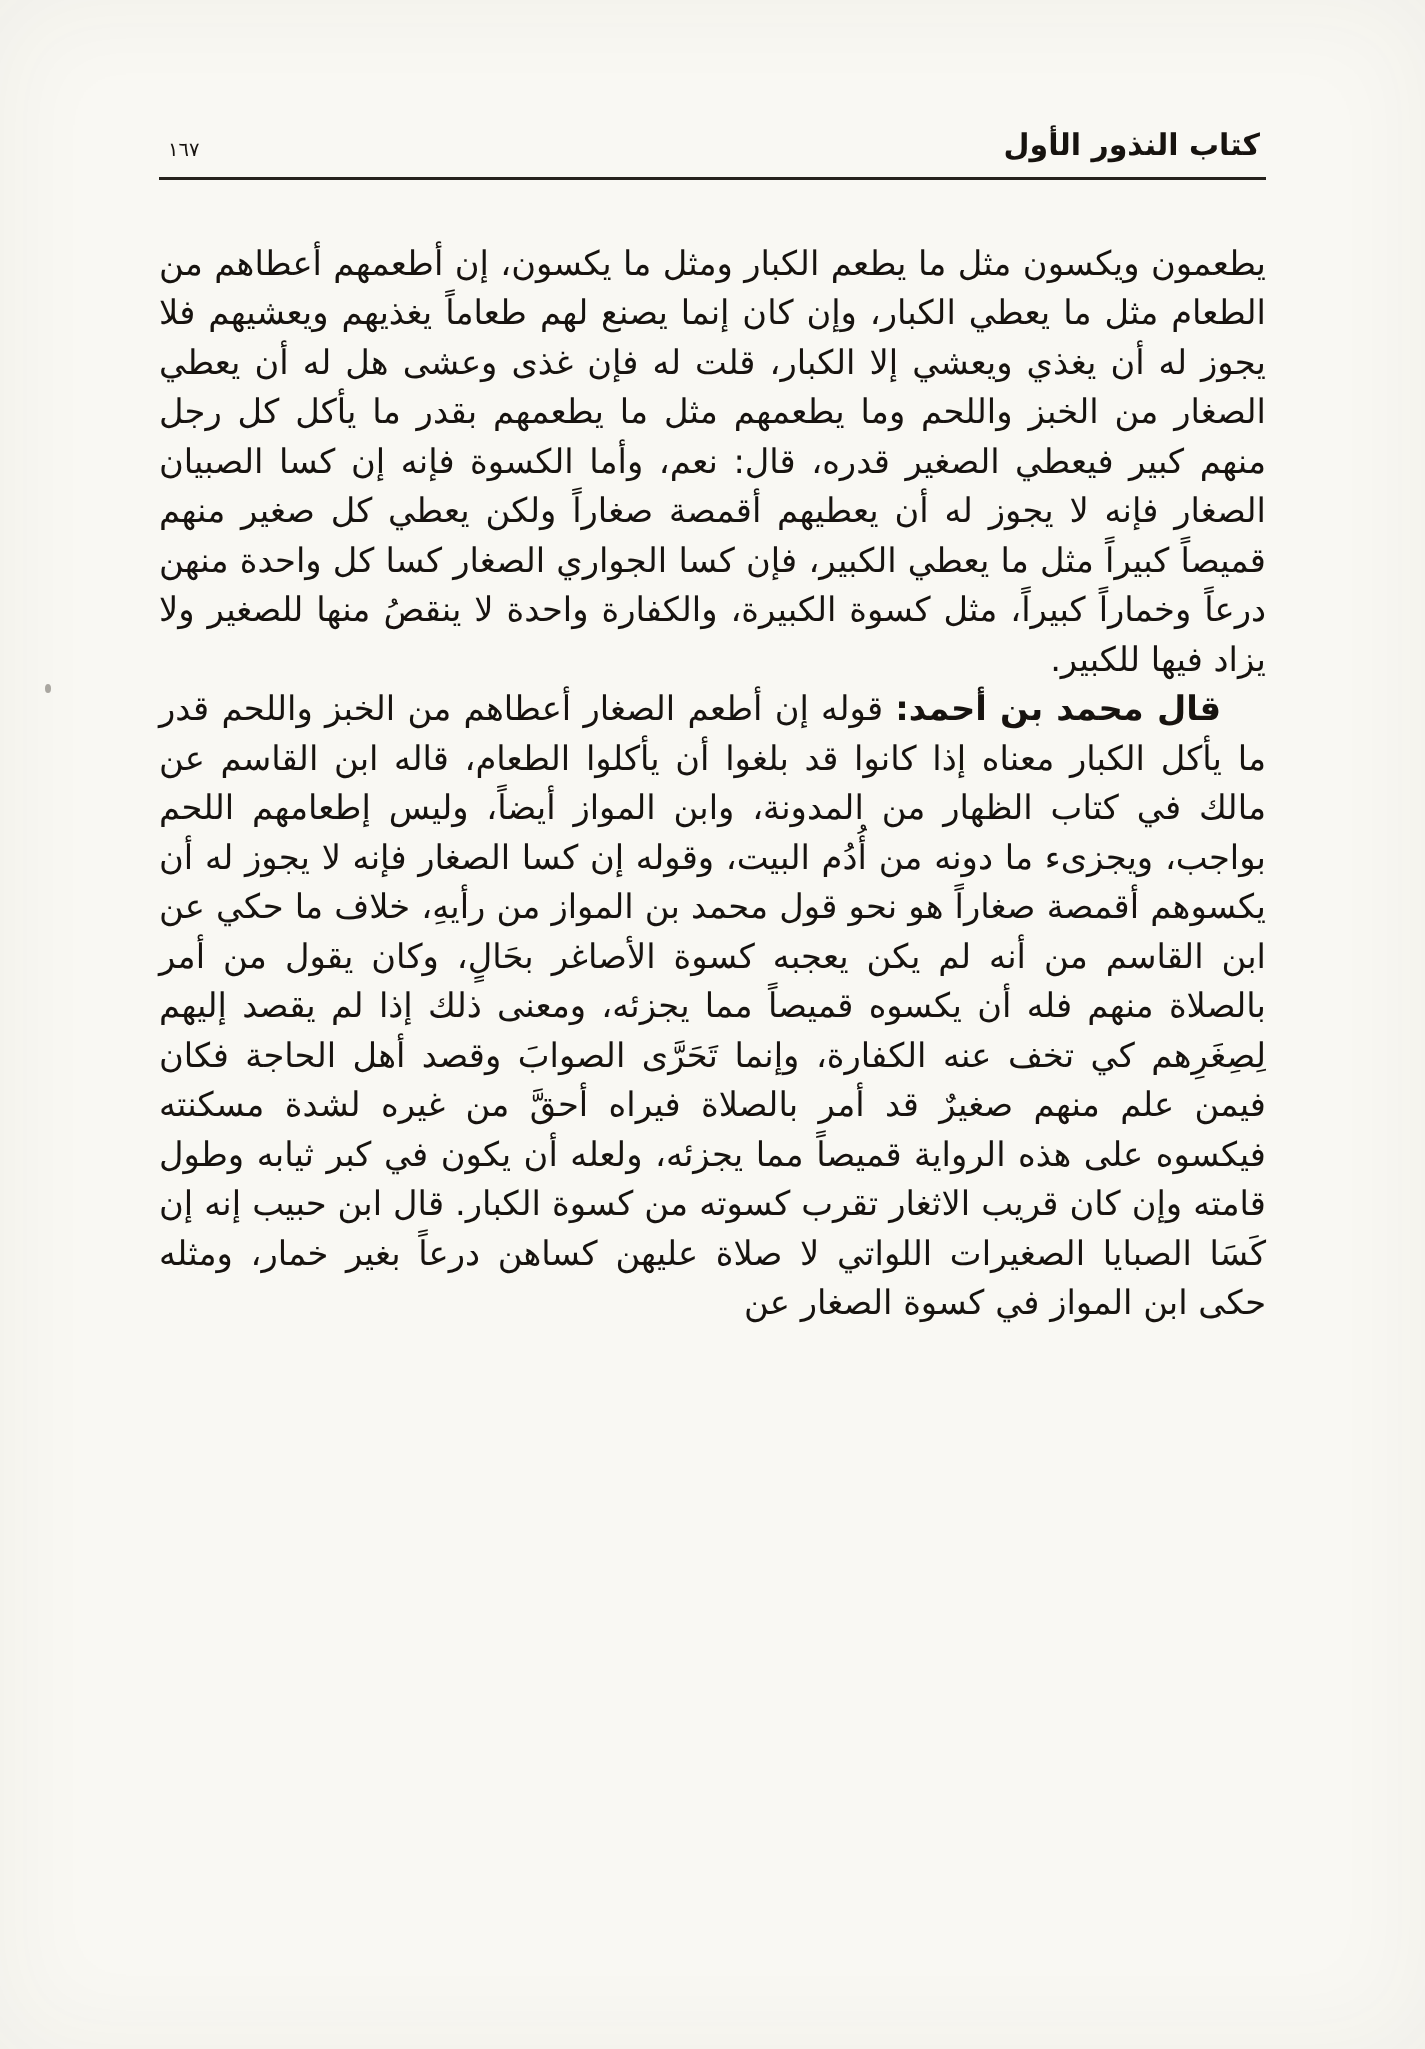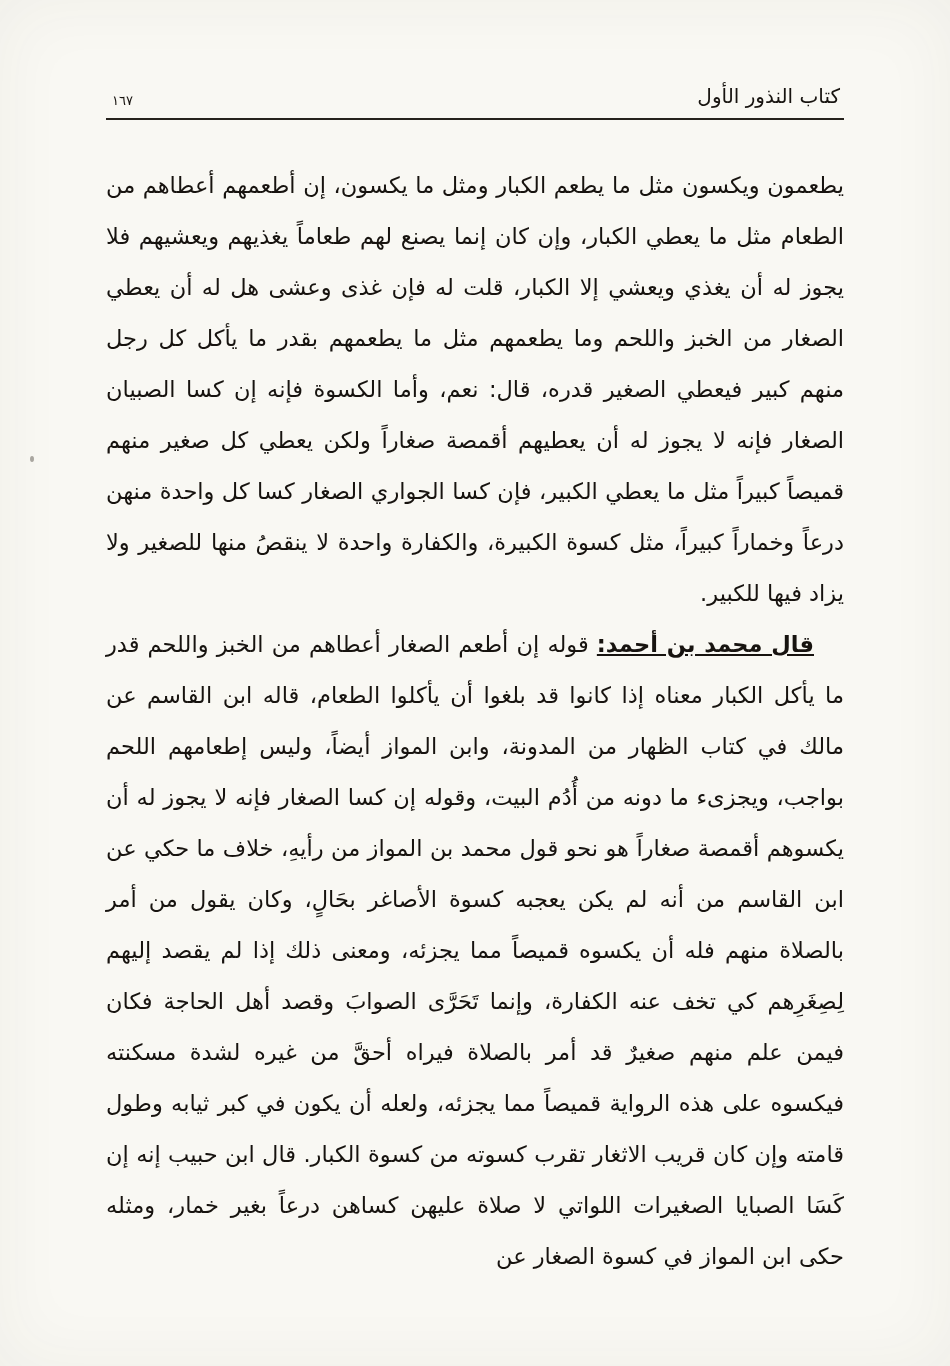--- a/index.html
+++ b/index.html
@@ -25,44 +25,44 @@
     width: 738px;
   }
   .header-row {
     display: flex;
     justify-content: space-between;
     align-items: flex-end;
     padding: 0 4px 10px 4px;
   }
   .book-title {
     font-size: 20px;
-    font-weight: normal;
+    font-weight: bold;
     letter-spacing: 0.5px;
   }
   .page-number {
     font-size: 13px;
     padding-left: 2px;
   }
   .rule {
     height: 0;
     border-top: 2px solid #26221d;
   }
   .body-text {
     margin-top: 40px;
     font-size: 22.5px;
-    line-height: 51px;
+    line-height: 33px;
     text-align: justify;
     text-justify: inter-word;
   }
   .body-text p { margin: 0; }
   .para-2 {
     margin-top: 52px;
     text-indent: 30px;
   }
-  .para-2 strong { font-weight: bold; text-decoration: underline; }
+  .para-2 strong { font-weight: bold; }
   .speck {
     position: absolute;
     left: 30px;
     top: 456px;
     width: 4px;
     height: 6px;
     background: #6a655d;
     border-radius: 50%;
     opacity: 0.55;
   }

